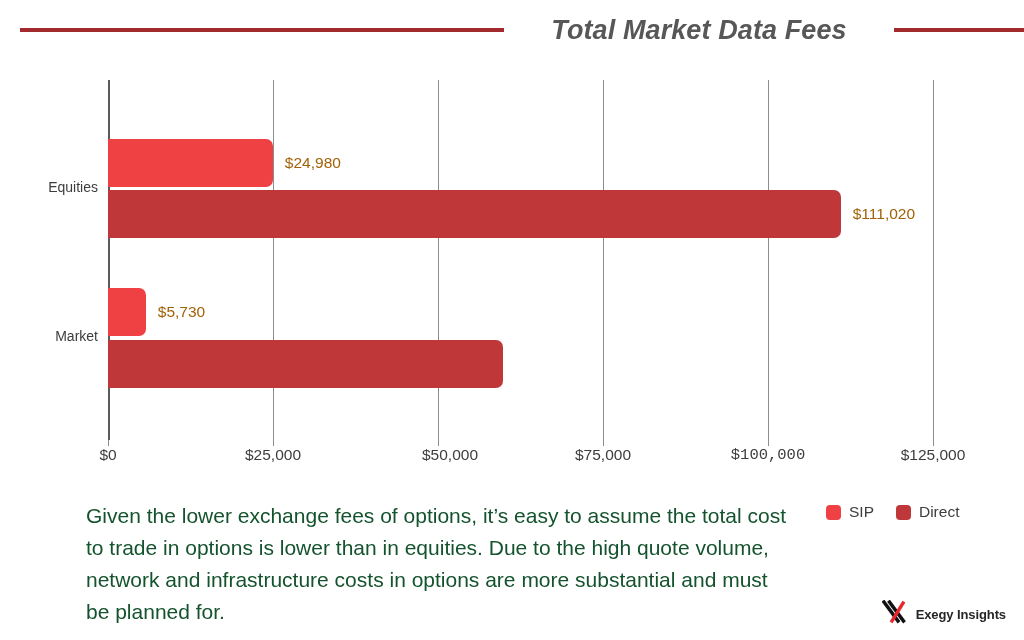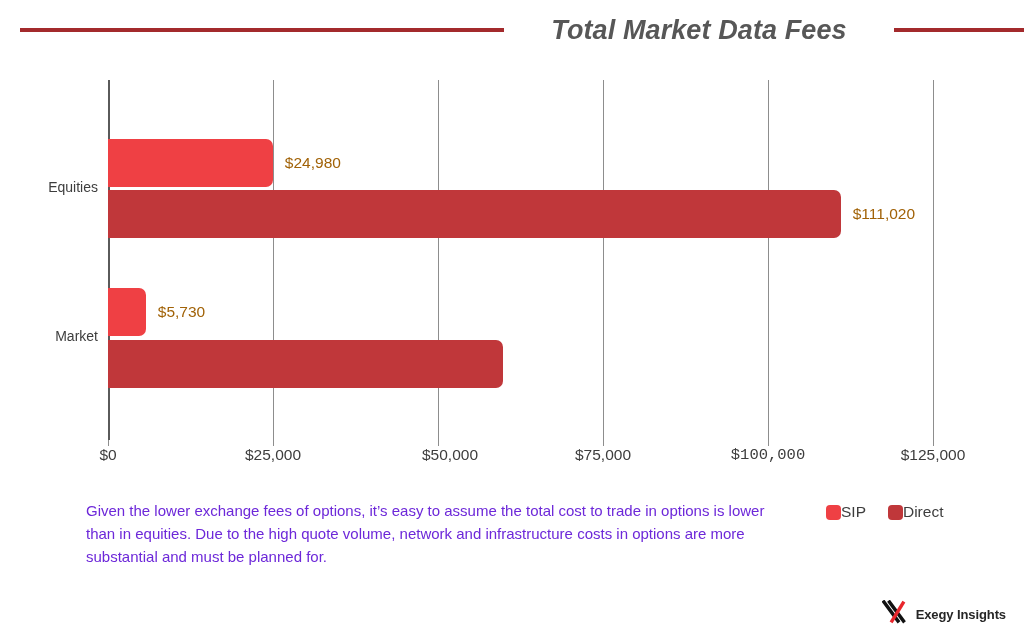--- a/index.html
+++ b/index.html
@@ -124,37 +124,37 @@
     height: 6px;
     background: #8d8d8d;
   }
 
   
   .caption {
     position: absolute;
     left: 86px;
     top: 500px;
     width: 706px;
-    font-size: 15px;
+    font-size: 21px;
     line-height: 1.52;
-    color: #6d28d9;
+    color: #14532d;
   }
 
   .legend {
     position: absolute;
     left: 826px;
     top: 503px;
     display: flex;
     align-items: center;
     gap: 22px;
   }
   .legend-item {
     display: flex;
     align-items: center;
-    gap: 0;
+    gap: 8px;
   }
   .legend-swatch {
     width: 15px;
     height: 15px;
     border-radius: 4px;
     flex: 0 0 auto;
   }
   .legend-label {
     font-size: 15.5px;
     color: #3d3d3d;

